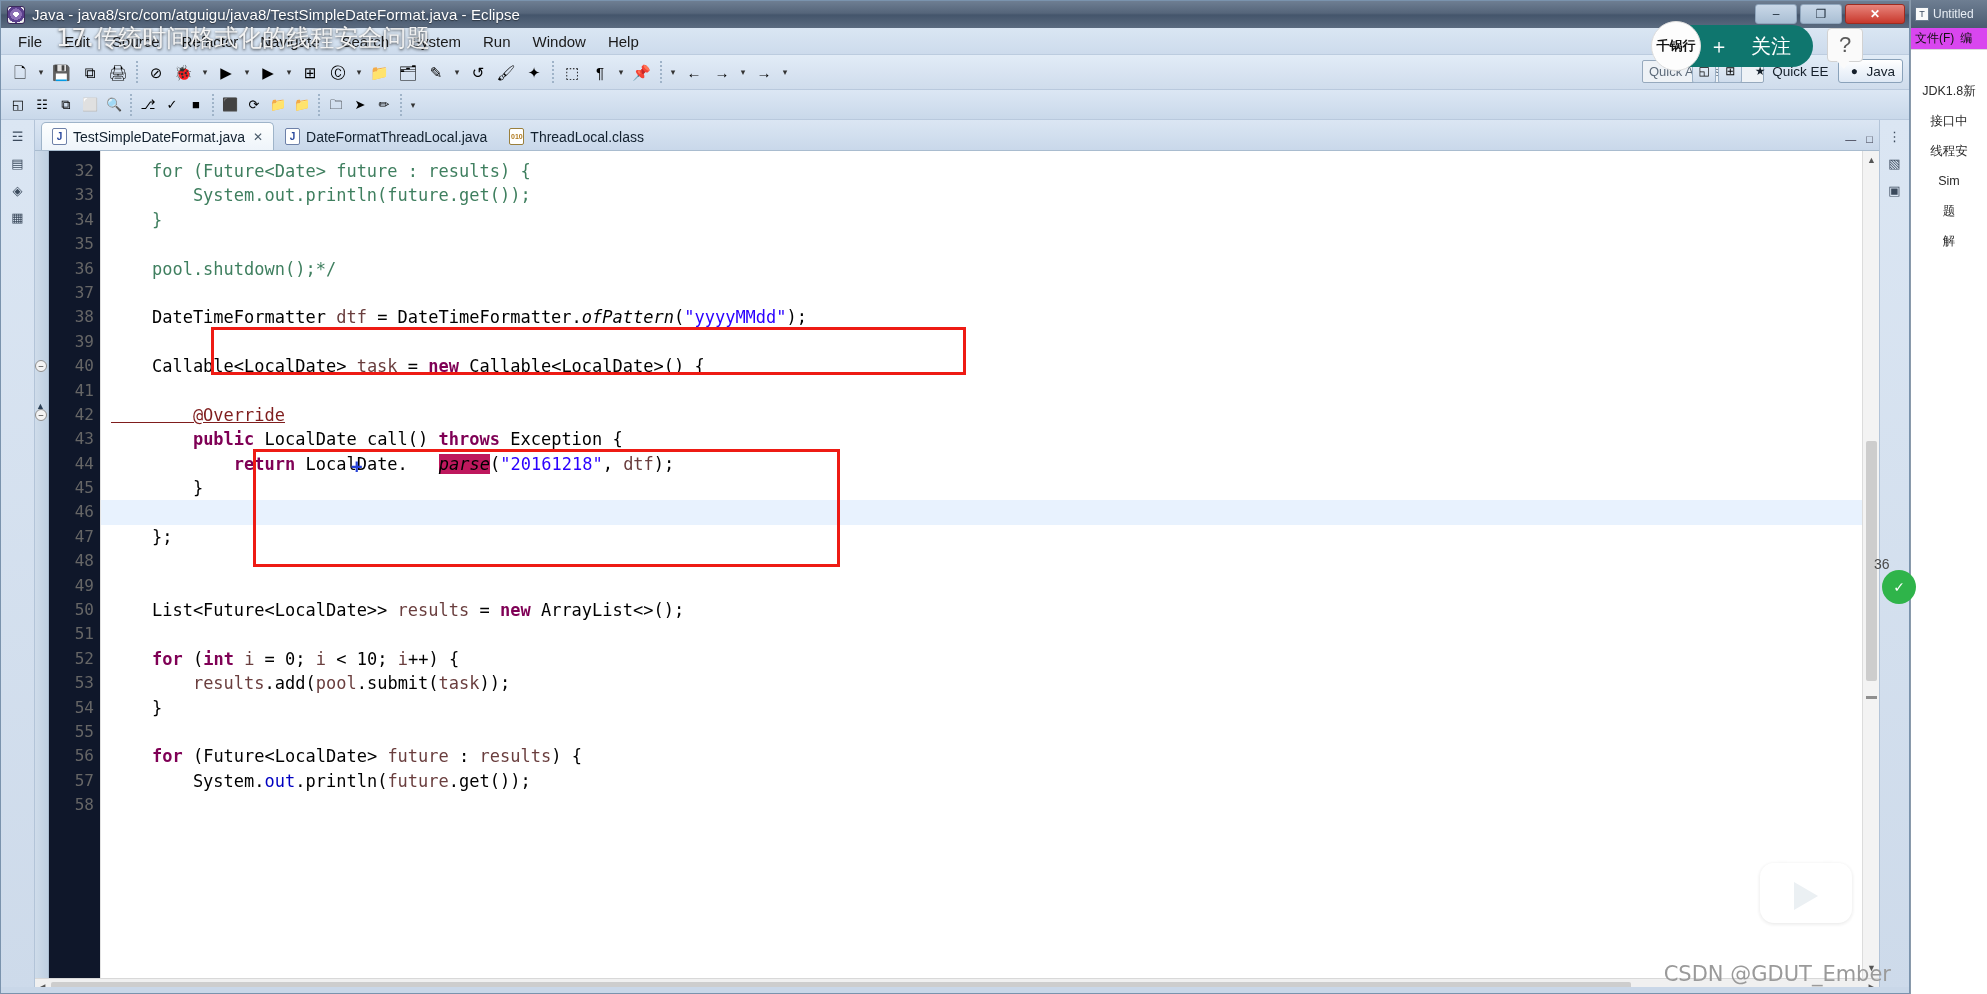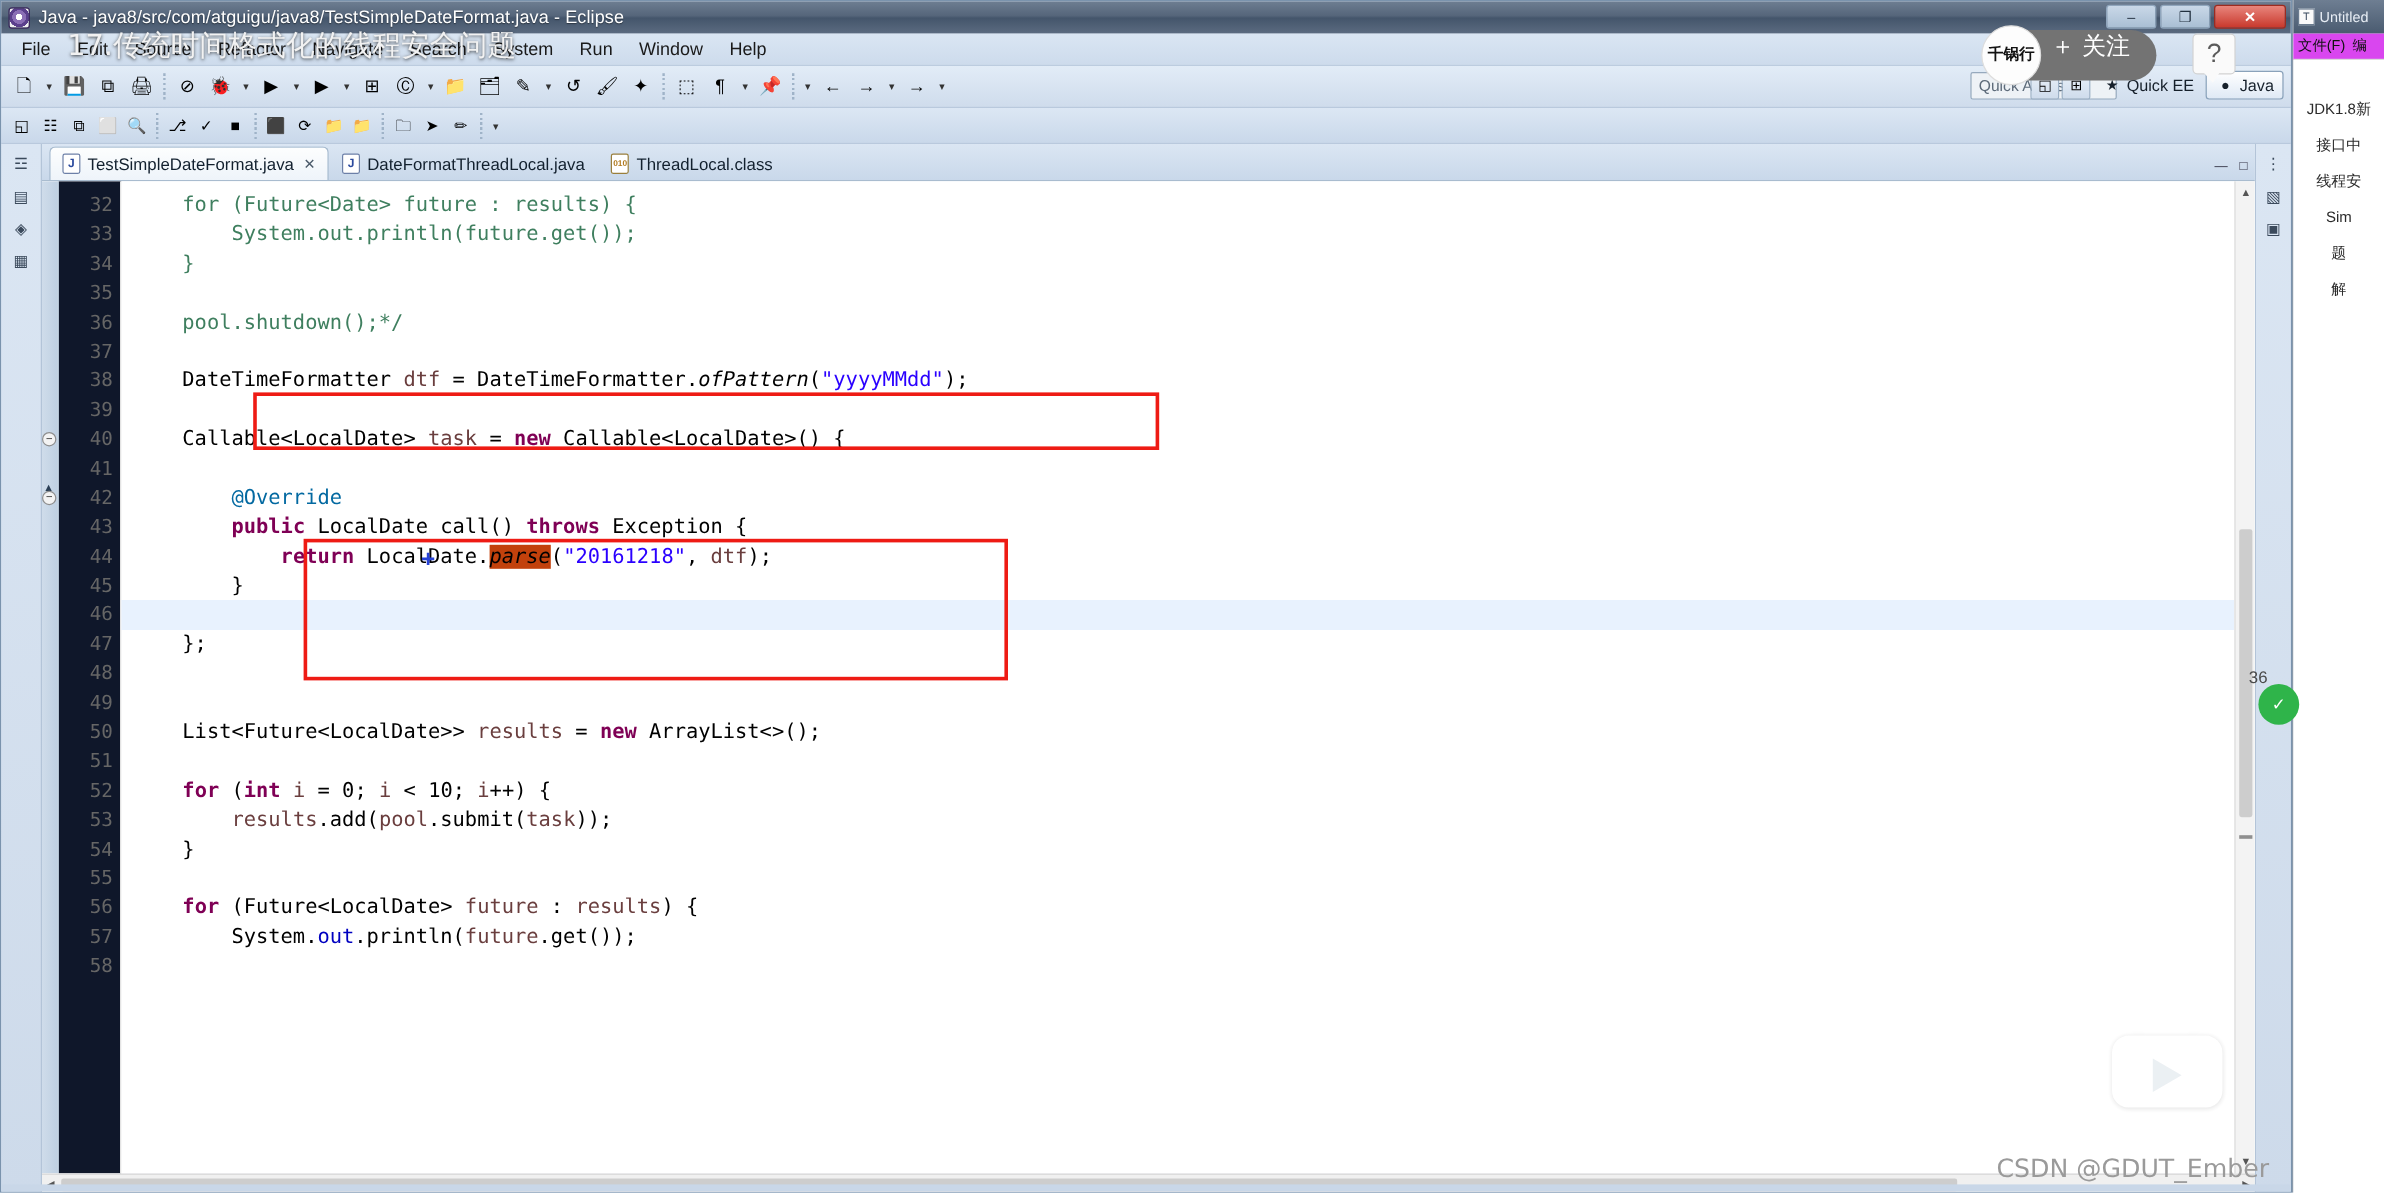--- a/index.html
+++ b/index.html
@@ -190,26 +190,26 @@
     font-size: 17px; overflow: hidden;
     background: #ffffff;
   }
   .cline { height: 24.4px; line-height: 24.4px; white-space: pre; padding-left: 10px; }
   .cline.hl { background: #e8f2fe; }
 
   
   .k   { color: #7f0055; font-weight: bold; }  
   .str { color: #2a00ff; }                      
   .cmt { color: #3f7f5f; }                      
-  .ann { color: #0369a1; }                      
+  .ann { color: #7f1d1d; text-decoration: underline; }                      
   .fld { color: #0000c0; }                      
   .loc { color: #6a3e3e; }                      
   .mth { color: #000000; font-style: italic; text-align: center; }  
   .pln { color: #000000; }
-  .mth.hi { background: #c2410c; }
+  .mth.hi { background: #be185d; margin-left: 31px; }
 
   
   .redbox { position: absolute; border: 3px solid #ee1b14; pointer-events: none; }
 
   
   .plus-cursor { position: absolute; color: #2743d8; font-size: 19px; font-weight: bold; line-height: 1; }
 
   
   .vscroll {
     width: 17px; flex: 0 0 17px;
@@ -271,22 +271,22 @@
   .overlay-title {
     position: absolute; left: 56px; top: 22px;
     font-size: 24px; color: #f2f2f2;
     text-shadow: 0 1px 3px rgba(0,0,0,.75);
     font-family: "DejaVu Sans", sans-serif;
     white-space: nowrap; z-index: 40;
   }
   .follow-pill {
     position: absolute; left: 1655px; top: 25px;
     height: 42px; padding: 0 22px 0 54px;
-    background: #737373; border-radius: 21px;
-    display: flex; align-items: flex-start; gap: 6px;
+    background: #0f766e; border-radius: 21px;
+    display: flex; align-items: center; gap: 22px;
     color: #ffffff; font-size: 20px; z-index: 41;
     white-space: nowrap;
   }
   .follow-avatar {
     position: absolute; left: -4px; top: -4px;
     width: 50px; height: 50px; border-radius: 50%;
     background: #fdfdfd; border: 1px solid #ddd;
     display: flex; align-items: center; justify-content: center;
     font-size: 13px; color: #111; font-family: "DejaVu Serif", serif;
     line-height: 12px; text-align: center; font-weight: bold;

